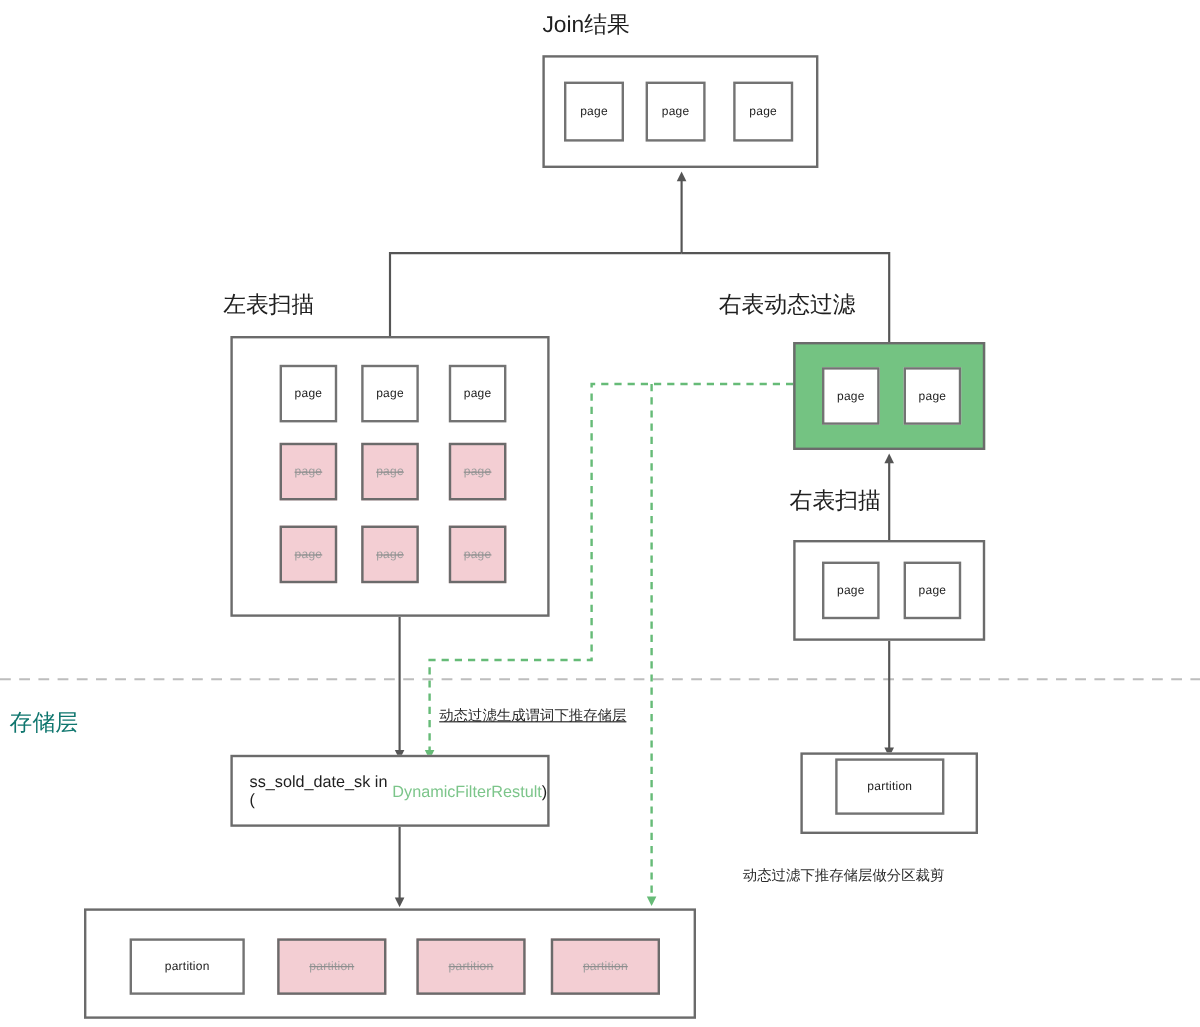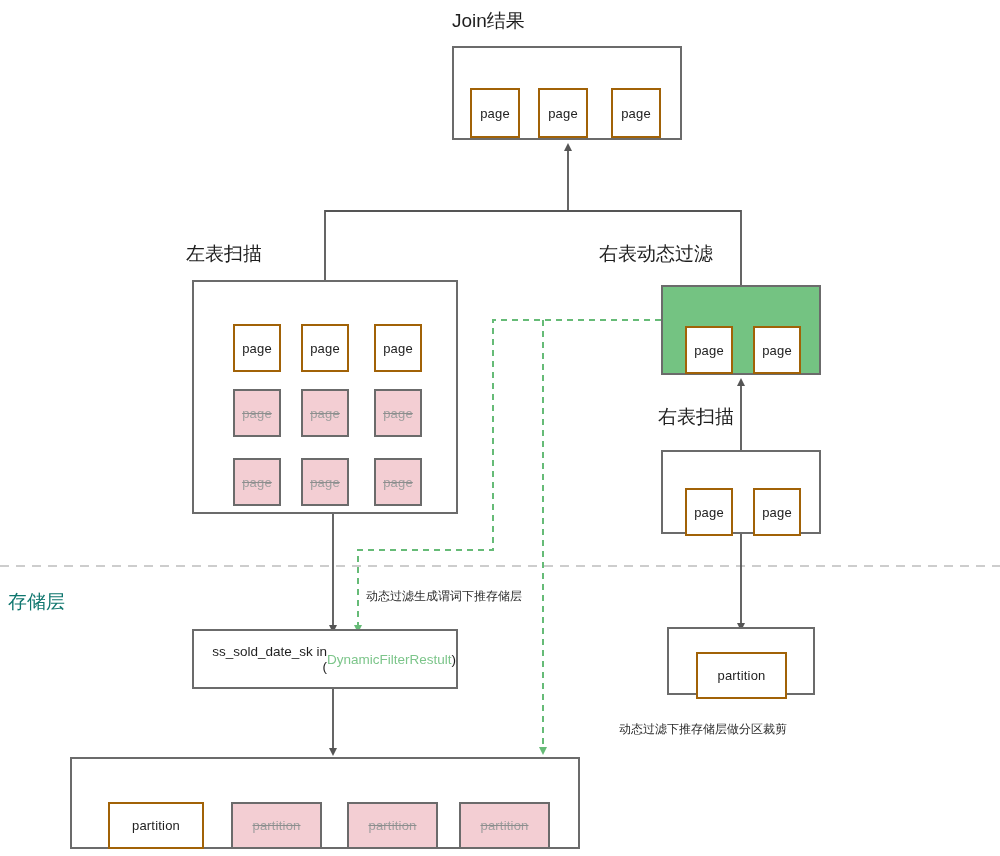--- a/index.html
+++ b/index.html
@@ -15,27 +15,26 @@
   
   .box{
     position:absolute;
     box-sizing:border-box;
     border:2px solid #6b6b6b;
     background:#ffffff;
   }
   .cell{
     position:absolute;
     box-sizing:border-box;
-    border:2px solid #a16207;
+    border:2px solid #737373;
     background:#ffffff;
     display:flex;align-items:center;justify-content:center;
-    font-size:13px;
+    font-size:10px;
     color:#222222;
     letter-spacing:.2px;
-    margin-top:20px;
   }
   .cell.pink{
     background:#f3ced3;
     border-color:#6b6b6b;
     color:#9e9e9e;
     text-decoration:line-through;
     text-decoration-color:#8d8d8d;
   }
   .greenbox{
     position:absolute;
@@ -144,25 +143,25 @@
   <div class="cell" style="left:753px;top:306px;width:48px;height:48px;">page</div>
 
   <div class="label" style="left:658px;top:404px;">右表扫描</div>
 
   <div class="box" style="left:661px;top:450px;width:160px;height:84px;"></div>
   <div class="cell" style="left:685px;top:468px;width:48px;height:48px;">page</div>
   <div class="cell" style="left:753px;top:468px;width:48px;height:48px;">page</div>
 
   <div class="layer-label" style="left:8px;top:589px;">存储层</div>
 
-  <div class="note" style="left:366px;top:588px;">动态过滤生成谓词下推存储层</div>
+  <div class="note" style="left:366px;top:588px;text-decoration:underline;">动态过滤生成谓词下推存储层</div>
 
   <div class="note" style="left:579px;top:721px;margin-left:40px;">动态过滤下推存储层做分区裁剪</div>
 
-  <div class="pred" style="left:192px;top:629px;width:266px;height:60px;text-align:right;">
+  <div class="pred" style="left:192px;top:629px;width:266px;height:60px;">
     <span>ss_sold_date_sk in (</span>
       <span class="green">DynamicFilterRestult</span>
       <span>)</span>
   </div>
 
   <div class="box" style="left:70px;top:757px;width:510px;height:92px;"></div>
   <div class="cell" style="left:108px;top:782px;width:96px;height:47px;">partition</div>
   <div class="cell pink" style="left:231px;top:782px;width:91px;height:47px;">partition</div>
   <div class="cell pink" style="left:347px;top:782px;width:91px;height:47px;">partition</div>
   <div class="cell pink" style="left:459px;top:782px;width:91px;height:47px;">partition</div>

